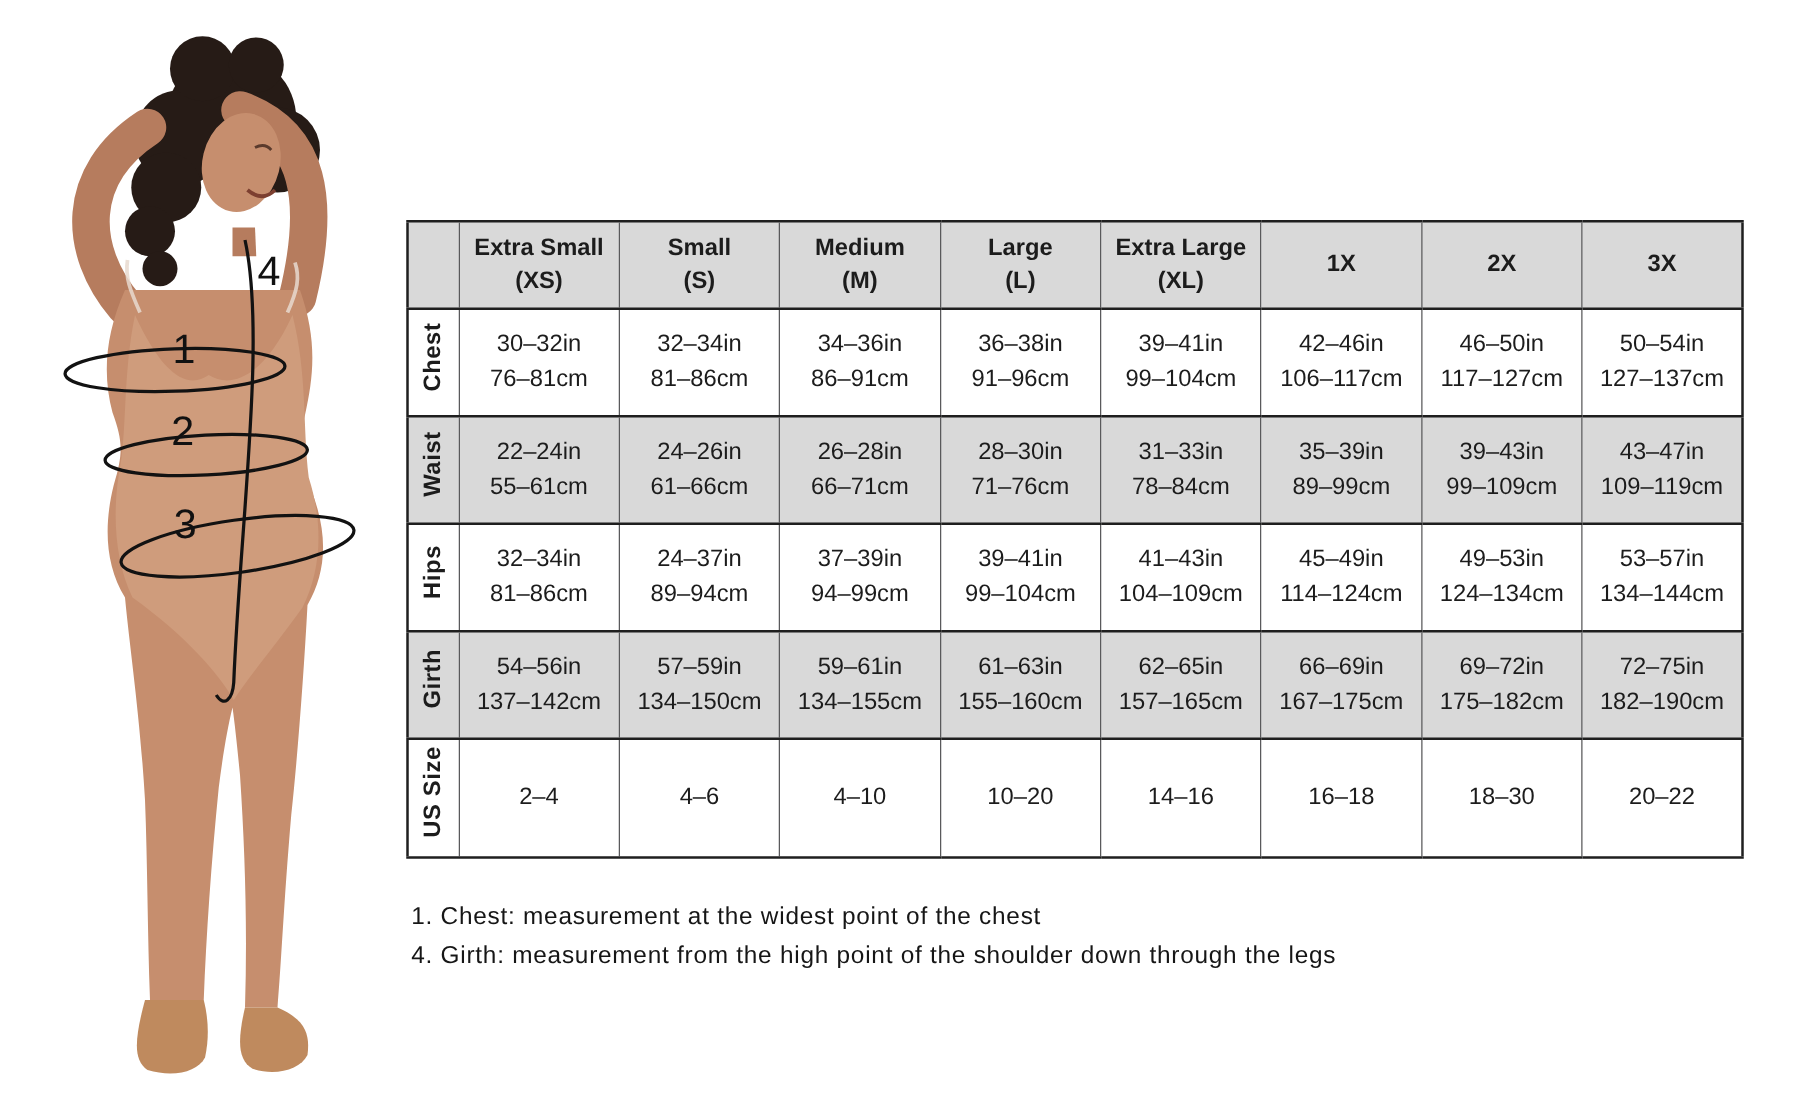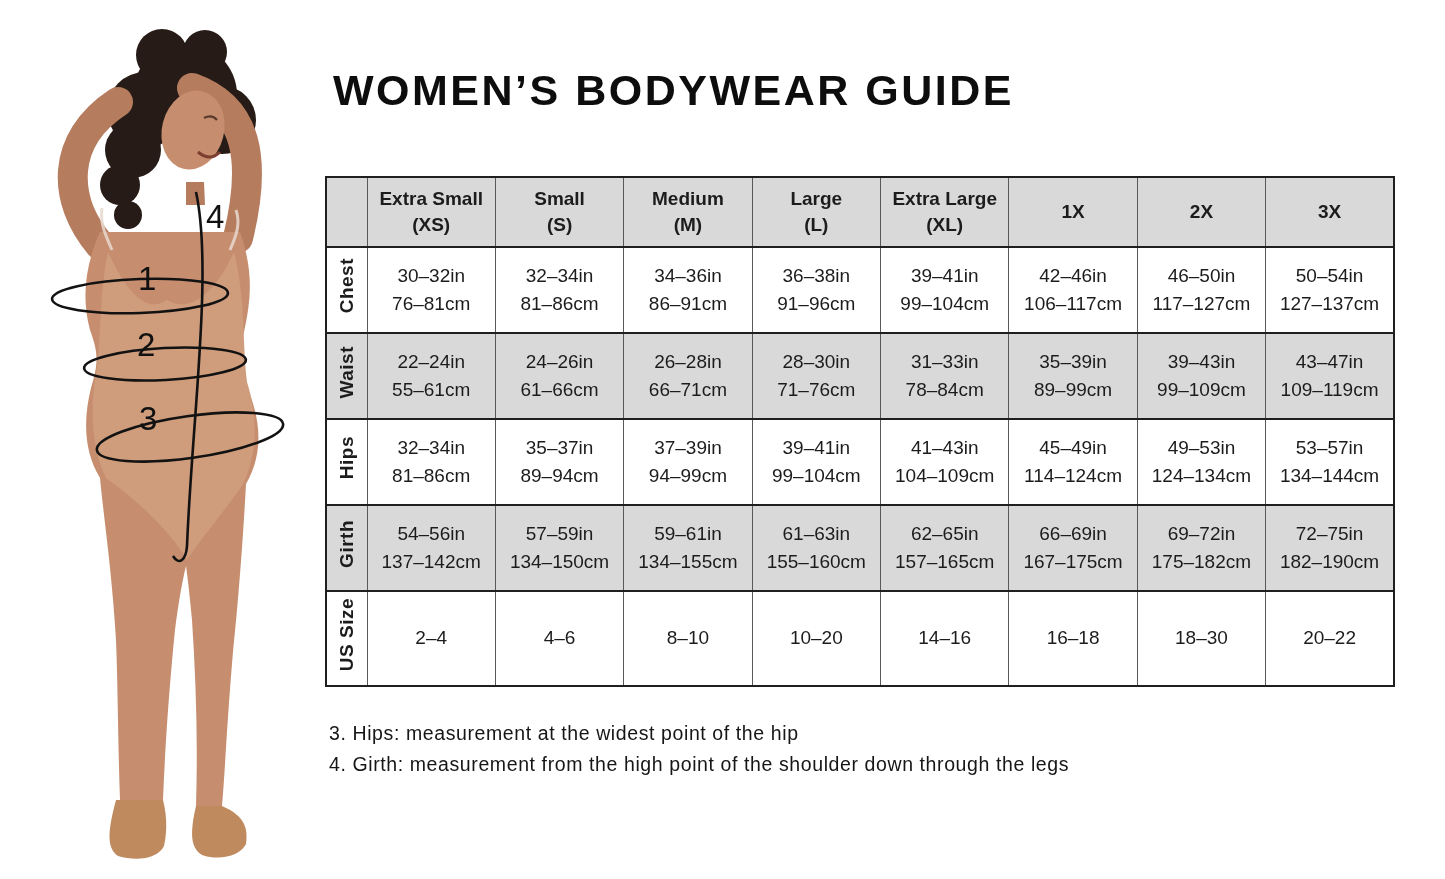--- a/index.html
+++ b/index.html
@@ -121,21 +121,20 @@
       <g>
         <text class="marker-num" x="138" y="290">1</text>
         <text class="marker-num" x="137" y="356">2</text>
         <text class="marker-num" x="139" y="430">3</text>
         <text class="marker-num" x="206" y="228">4</text>
       </g>
     </svg>
   </div>
 
   <div class="content">
-    <h1 class="page-title">WOMEN’S BODYWEAR GUIDE</h1>
 
     <table class="size-chart">
       <colgroup>
         <col class="label-col">
           <col>
           <col>
           <col>
           <col>
           <col>
           <col>
@@ -194,21 +193,21 @@
 89–99cm</td>
         <td>39–43in
 99–109cm</td>
         <td>43–47in
 109–119cm</td>
       </tr>
       <tr class="data-row">
         <th class="row-head"><span class="vert">Hips</span></th>
         <td>32–34in
 81–86cm</td>
-        <td>35–37in
+        <td>24–37in
 89–94cm</td>
         <td>37–39in
 94–99cm</td>
         <td>39–41in
 99–104cm</td>
         <td>41–43in
 104–109cm</td>
         <td>45–49in
 114–124cm</td>
         <td>49–53in
@@ -232,29 +231,29 @@
 167–175cm</td>
         <td>69–72in
 175–182cm</td>
         <td>72–75in
 182–190cm</td>
       </tr>
       <tr class="data-row last">
         <th class="row-head"><span class="vert">US Size</span></th>
         <td>2–4</td>
         <td>4–6</td>
-        <td>8–10</td>
+        <td>4–10</td>
         <td>10–20</td>
         <td>14–16</td>
         <td>16–18</td>
         <td>18–30</td>
         <td>20–22</td>
       </tr>
     </tbody>
       </table>
 
     <div class="footnotes">
-      <div class="fn">3. Hips: measurement at the widest point of the hip</div>
+      <div class="fn">1. Chest: measurement at the widest point of the chest</div>
       <div class="fn">4. Girth: measurement from the high point of the shoulder down through the legs</div>
     </div>
   </div>
 
 </div>
 
 </body></html>

